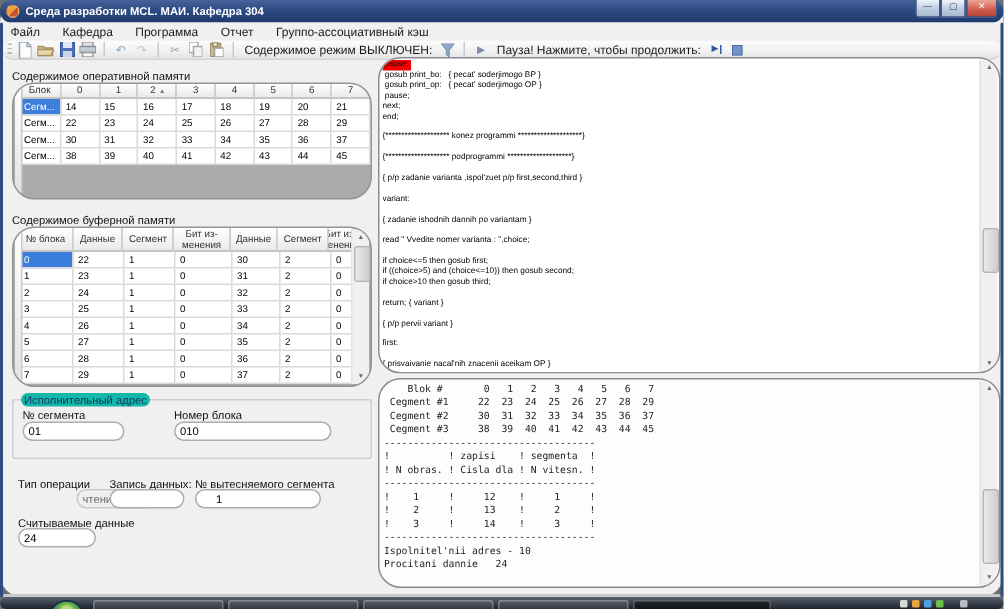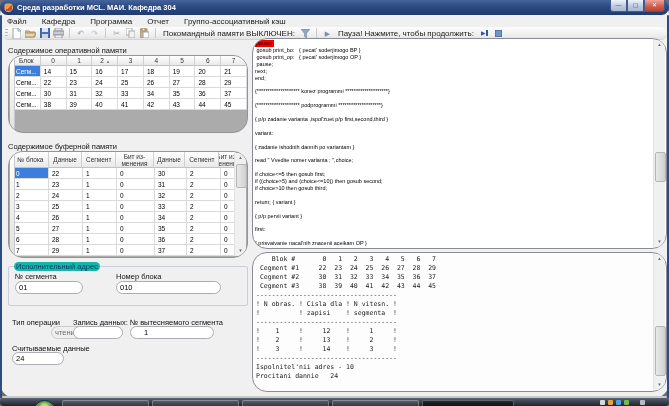--- a/index.html
+++ b/index.html
@@ -161,21 +161,21 @@
         </svg>
     </span>
     <span class="tb-ico">
       <svg width="9" height="10" viewBox="0 0 9 10">
           <rect x="0" y="1" width="7" height="9" fill="#c9b98a" stroke="#9b8c62"></rect>
           <rect x="2" y="0" width="3" height="3" fill="#e6e6e6" stroke="#9b8c62"></rect>
           <rect x="3" y="4" width="6" height="6" fill="#fff" stroke="#9b9b9b"></rect>
         </svg>
     </span>
     <span class="tb-sep"></span>
-    <span class="tb-label">Покомандный памяти ВЫКЛЮЧЕН:</span>
+    <span class="tb-label">Содержимое режим ВЫКЛЮЧЕН:</span>
     <span class="tb-ico">
       <svg width="9" height="9" viewBox="0 0 9 9">
           <path d="M0 0h9L5.5 4.5V9l-2-1.5V4.5z" fill="#8fa8c8" stroke="#5f7ba0" stroke-width=".5"></path>
         </svg>
     </span>
     <span class="tb-sep"></span>
     <span class="tb-ico glyph" style="color:#7d8ea8;font-size:7px">▶</span>
     <span class="tb-label">Пауза! Нажмите, чтобы продолжить:</span>
     <span class="tb-ico" style="color:#2b5aa0;font-size:6px">▶<span style="display:inline-block;width:1.5px;height:6px;background:#2b5aa0;margin-left:.5px"></span></span>
     <span class="tb-ico">
@@ -404,22 +404,22 @@
 
   <div id="splitter" class="abs" style="left:252px;top:249px;width:415px;height:3px"></div>
 
   <div class="abs rpanel" style="left:252px;top:252px;width:415px;height:140px;background:#fdfdfe">
     <div id="output-lines">
         <div class="line">    Blok #       0   1   2   3   4   5   6   7</div>
         <div class="line"> Cegment #1     22  23  24  25  26  27  28  29</div>
         <div class="line"> Cegment #2     30  31  32  33  34  35  36  37</div>
         <div class="line"> Cegment #3     38  39  40  41  42  43  44  45</div>
         <div class="line">------------------------------------</div>
+        <div class="line">!          ! zapisi    ! segmenta  !</div>
         <div class="line">! N obras. ! Cisla dla ! N vitesn. !</div>
-        <div class="line">!          ! zapisi    ! segmenta  !</div>
         <div class="line">------------------------------------</div>
         <div class="line">!    1     !     12    !     1     !</div>
         <div class="line">!    2     !     13    !     2     !</div>
         <div class="line">!    3     !     14    !     3     !</div>
         <div class="line">------------------------------------</div>
         <div class="line">Ispolnitel'nii adres - 10</div>
         <div class="line">Procitani dannie   24</div>
       </div>
     <div class="vscroll">
       <div class="sb-arrow up">▲</div>

